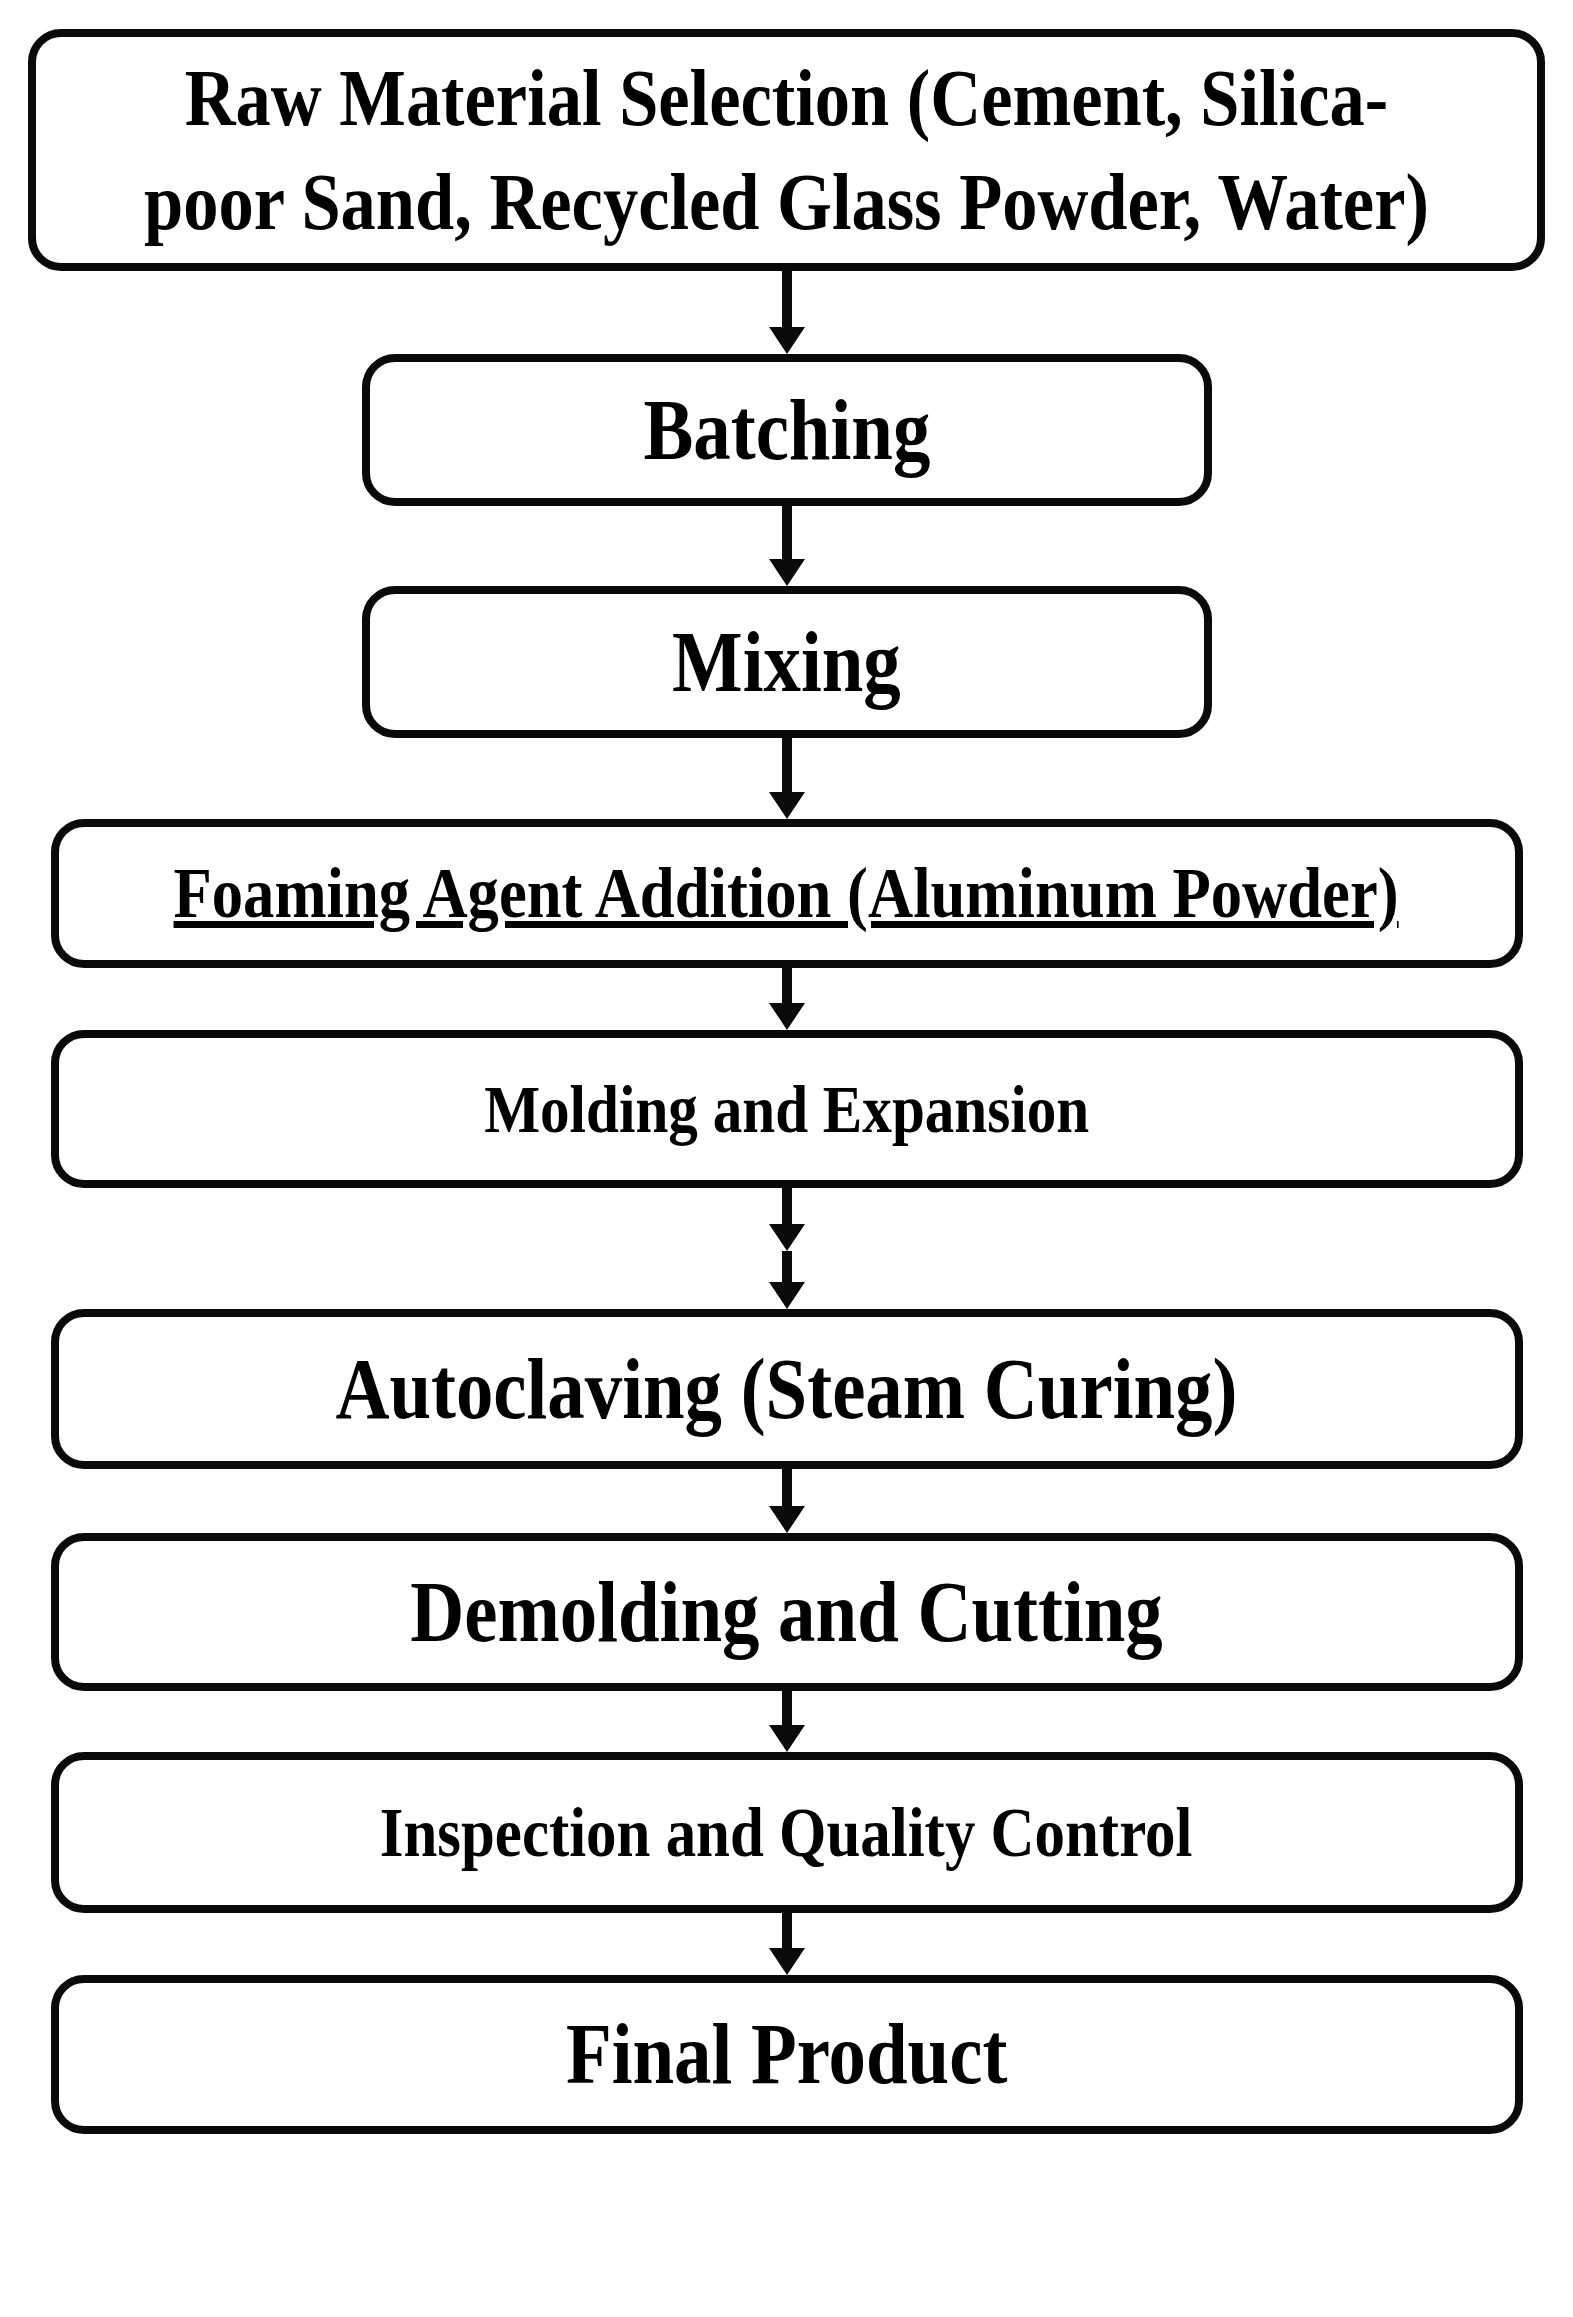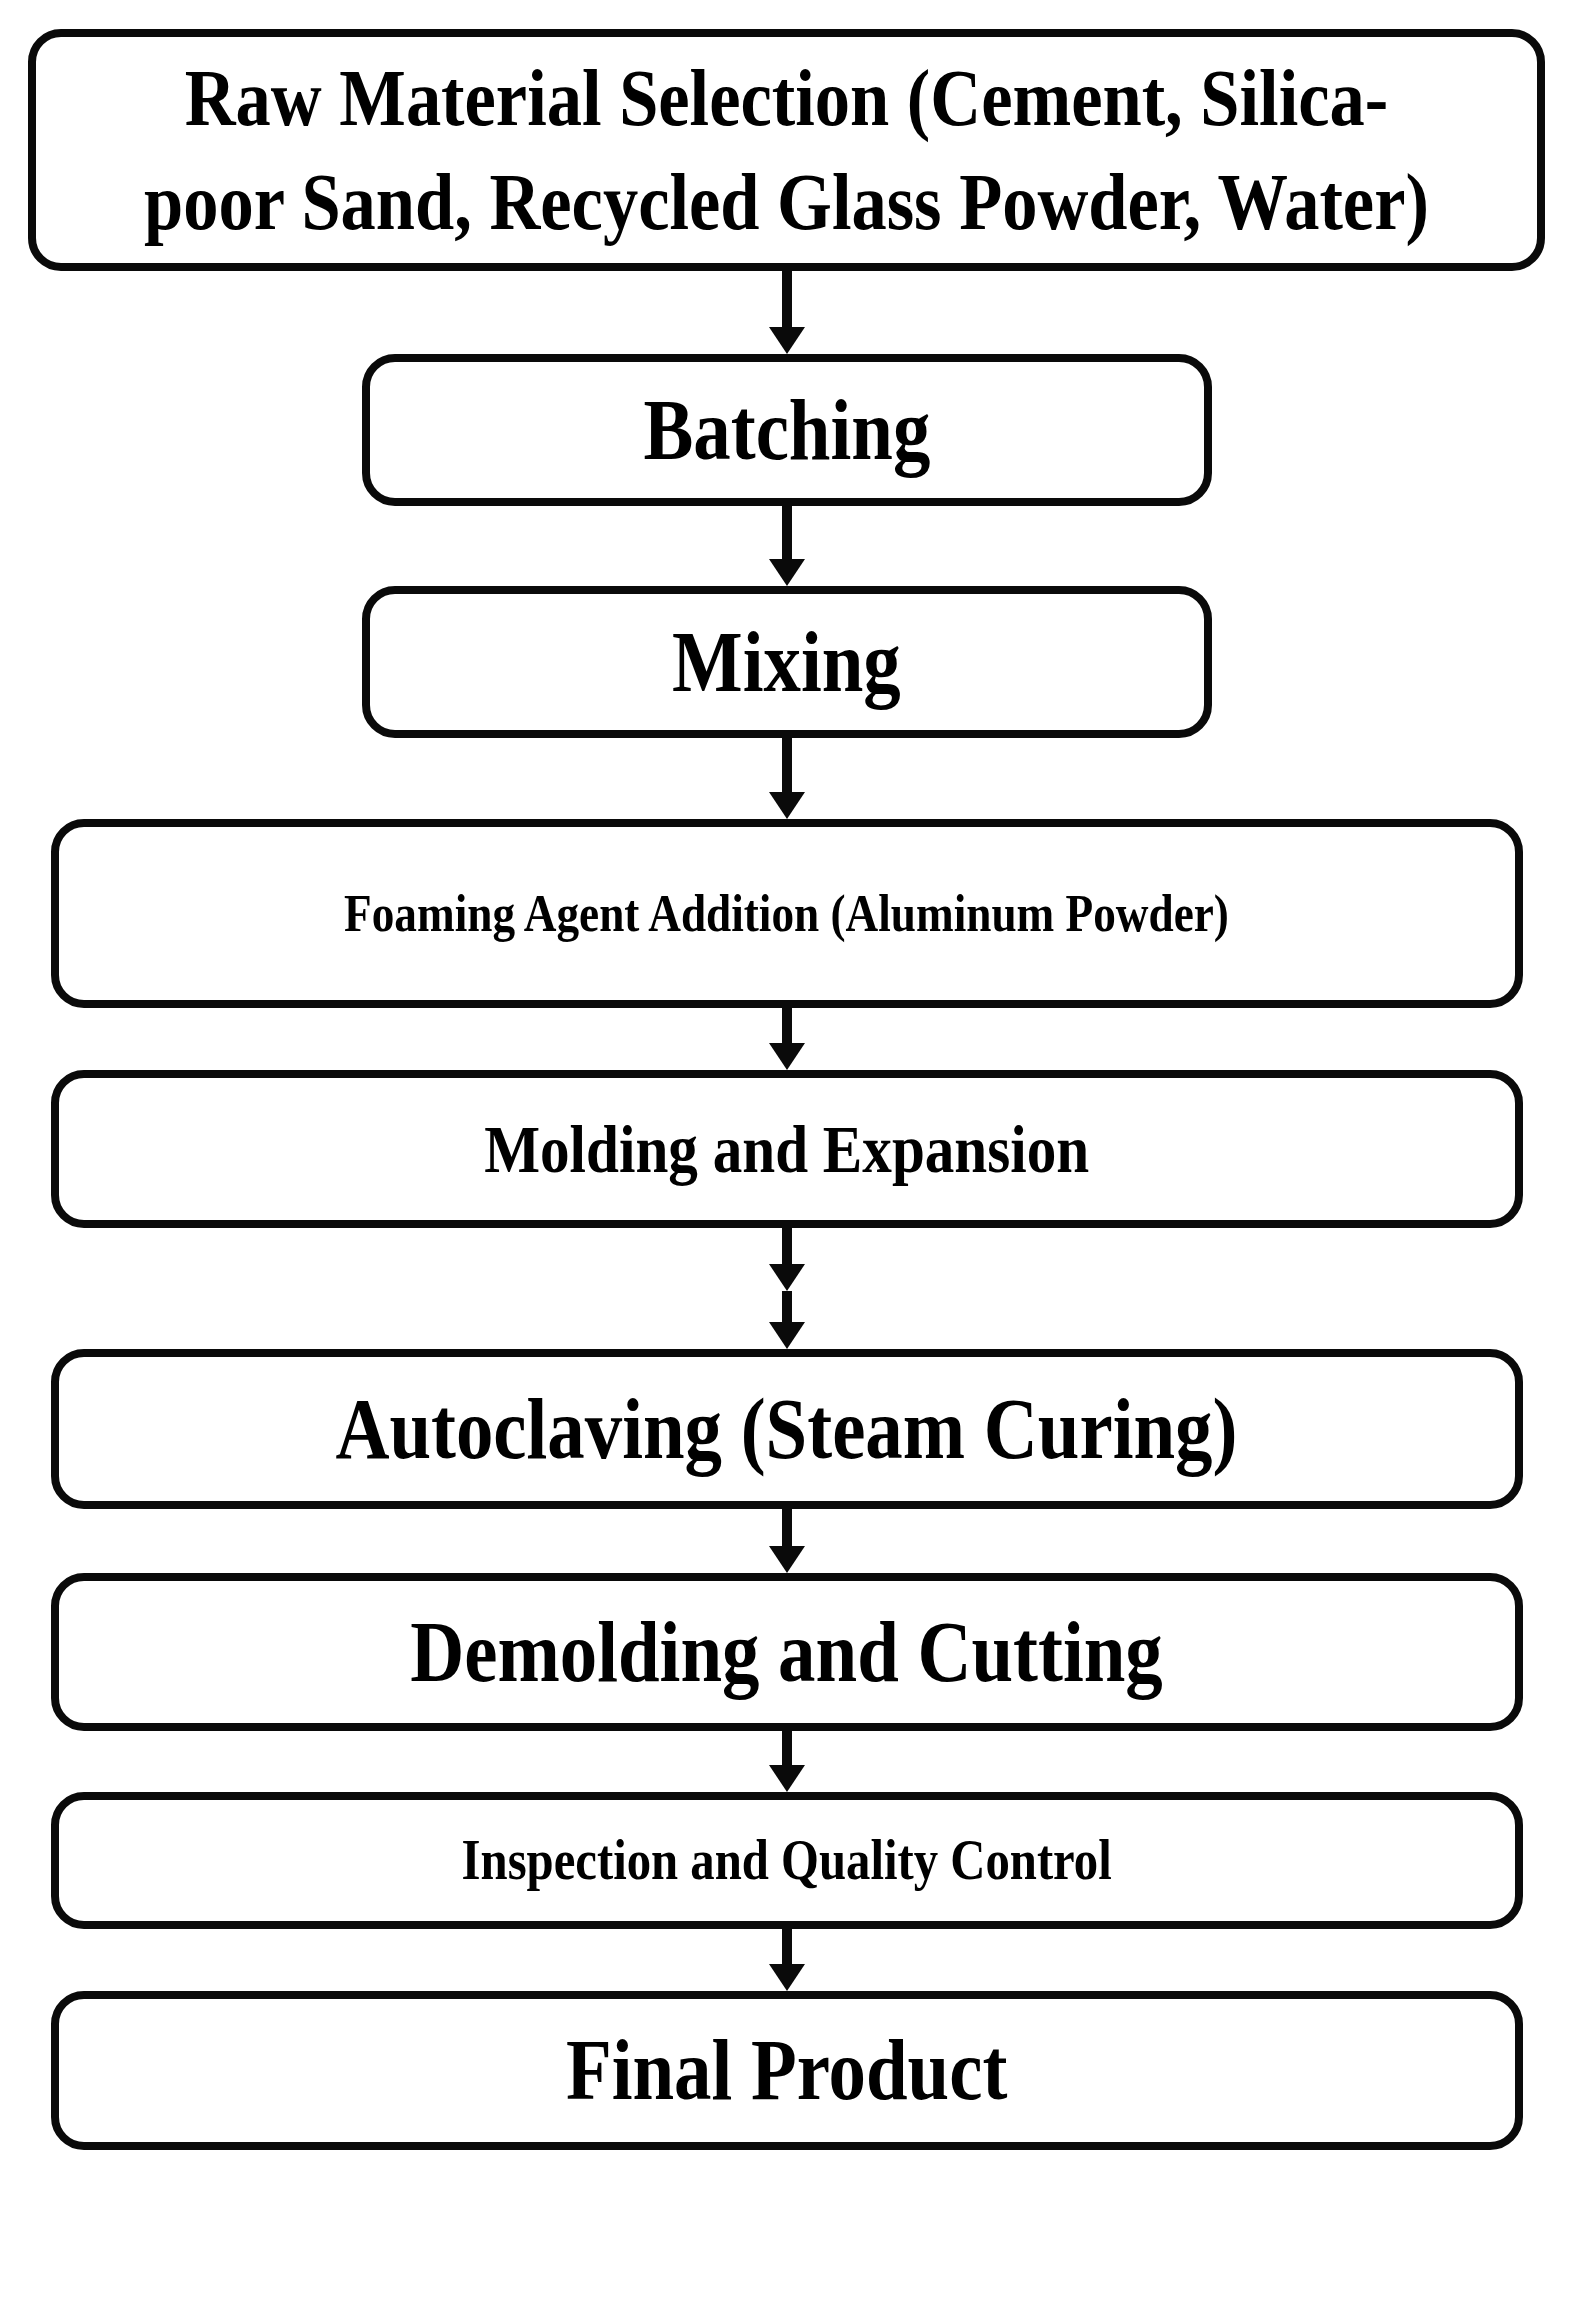--- a/index.html
+++ b/index.html
@@ -44,26 +44,26 @@
     line-height: 1.1;
   }
   .w-xl   { width: 1517px; }
   .w-full { width: 1472px; }
   .w-mid  { width: 850px; }
 
   .n1  { height: 242px; font-size: 81px; }
   .n1 .txt { white-space: normal; line-height: 104px; width: 1635px; }
   .n2  { height: 152px; font-size: 86px; }
   .n3  { height: 152px; font-size: 86px; }
-  .n4  { height: 189px; font-size: 52px; }
+  .n4  { height: 149px; font-size: 72px; text-decoration: underline; }
   .n5  { height: 158px; font-size: 68px; justify-content: center; }
   .n6  { height: 161px; font-size: 86px; }
   .n7  { height: 160px; font-size: 86px; }
   .n8  { height: 158px; font-size: 86px; }
-  .n9  { height: 137px; font-size: 56px; }
+  .n9  { height: 161px; font-size: 70px; }
   .n10 { height: 159px; font-size: 86px; }
 
   .arrow {
     flex: none;
     display: flex;
     flex-direction: column;
     align-items: center;
     width: 37px;
   }
   .arrow .stem {

